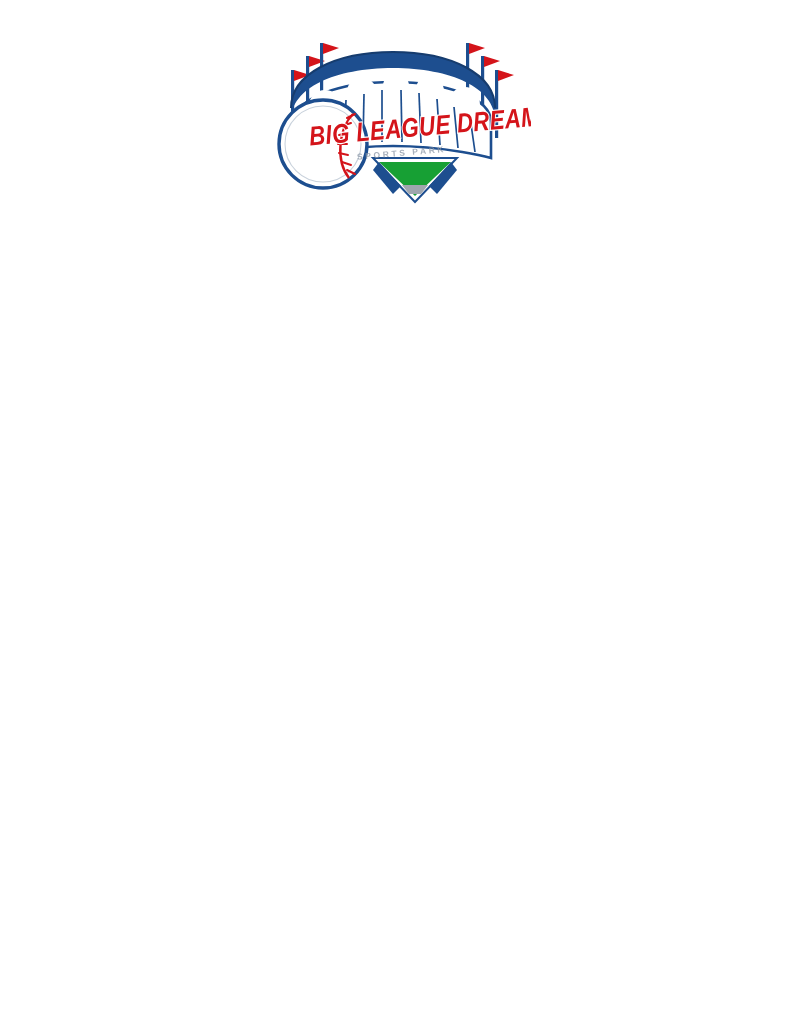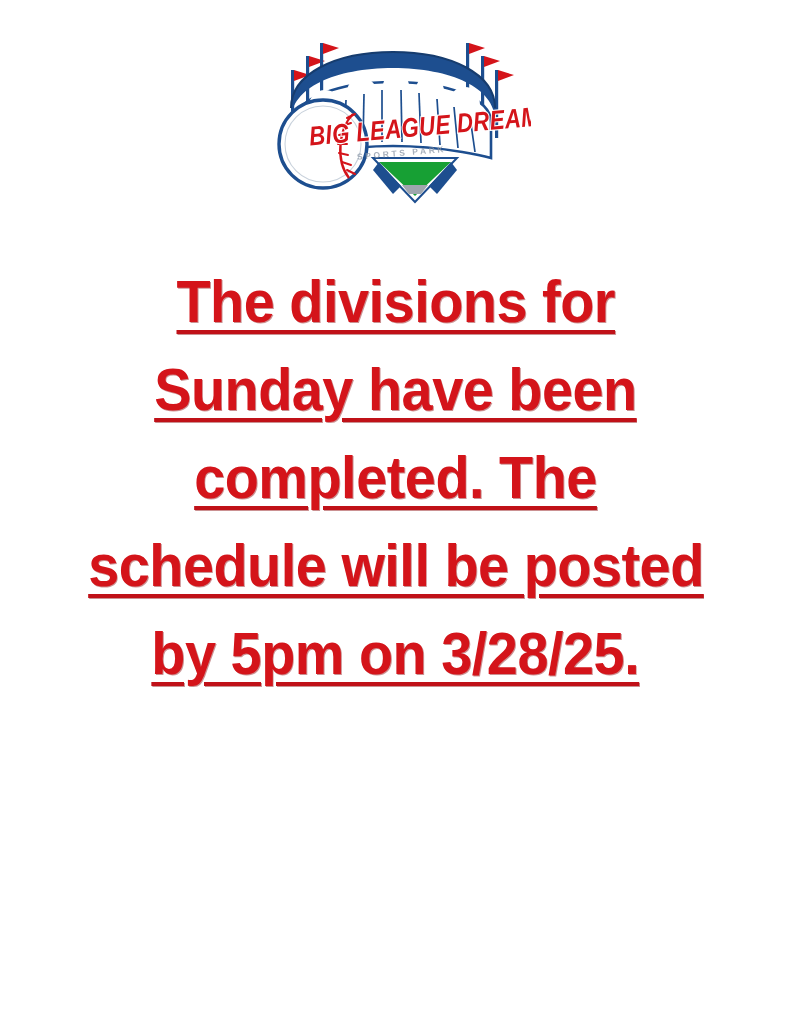--- a/index.html
+++ b/index.html
@@ -148,21 +148,14 @@
         <text x="48" y="112" font-family="Liberation Sans, sans-serif" font-size="27" font-weight="bold" font-style="italic" letter-spacing="0.5" transform="scale(0.82 1)" transform-origin="48 112" fill="#D4141A" stroke="#ffffff" stroke-width="2.2" paint-order="stroke fill">BIG LEAGUE DREAMS</text>
       </g>
 
       <g transform="rotate(-5 150 128)">
         <text x="96" y="129" font-family="Liberation Sans, sans-serif" font-size="8.5" font-weight="bold" letter-spacing="2.6" fill="#8C97A6" opacity="0.75">SPORTS PARK</text>
       </g>
 
     </svg>
   </div>
 
-  <div class="announcement">
-    <div class="ann-line">The divisions for</div>
-    <div class="ann-line">Sunday have been</div>
-    <div class="ann-line">completed. The</div>
-    <div class="ann-line">schedule will be posted</div>
-    <div class="ann-line">by 5pm on 3/28/25.</div>
-  </div>
 
 </div>
 
 </body></html>

